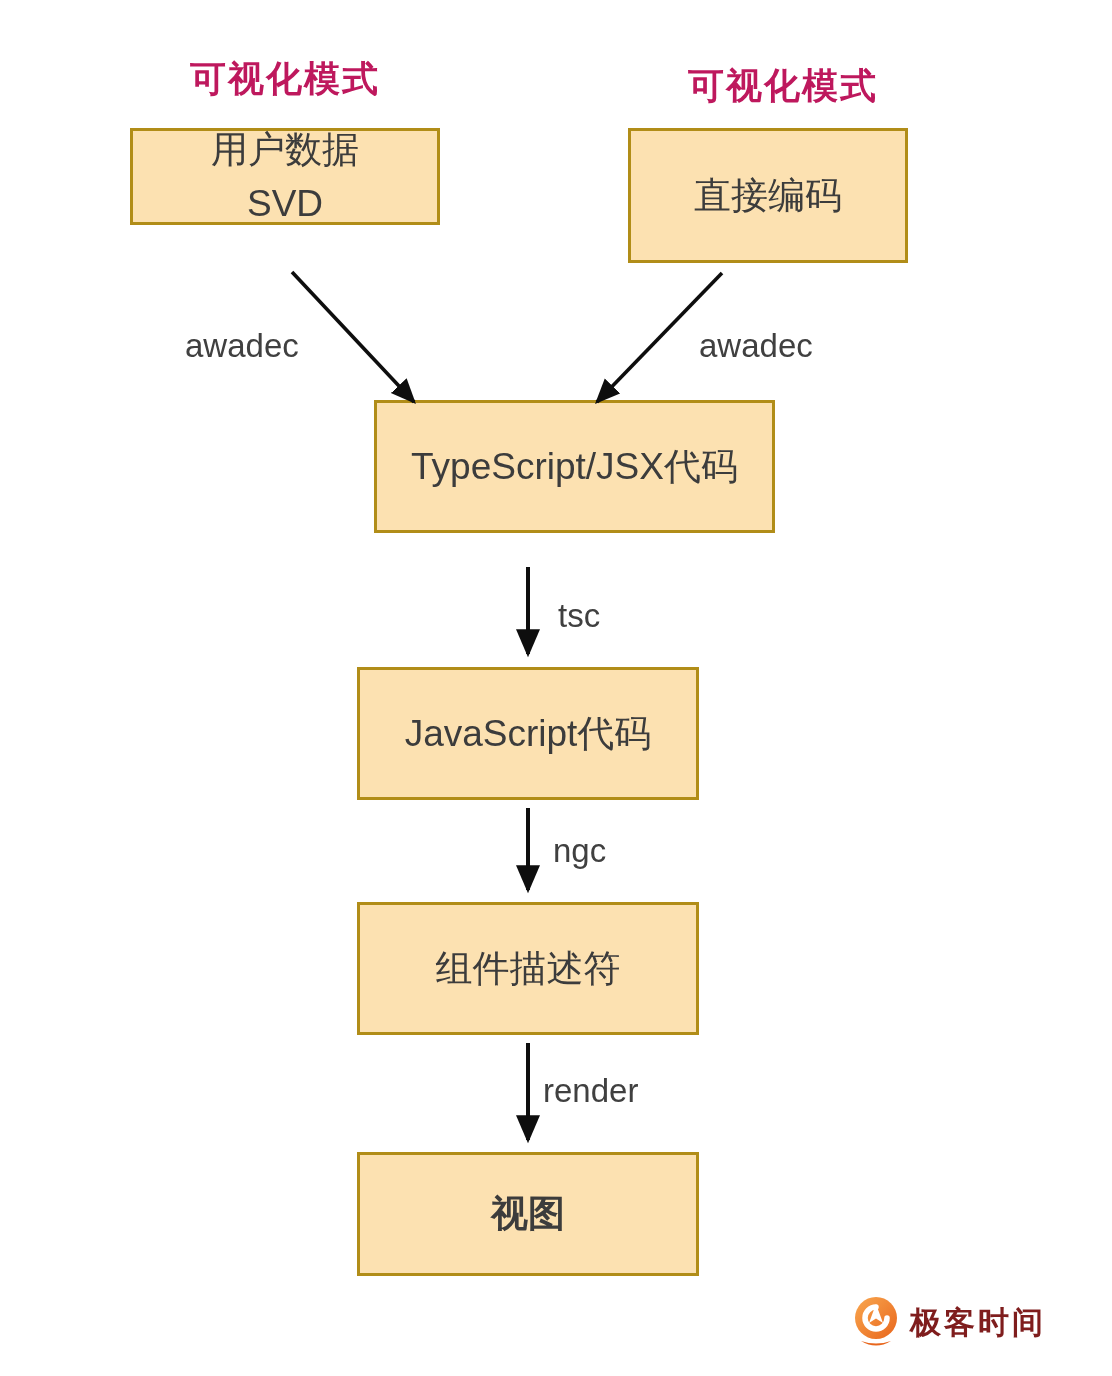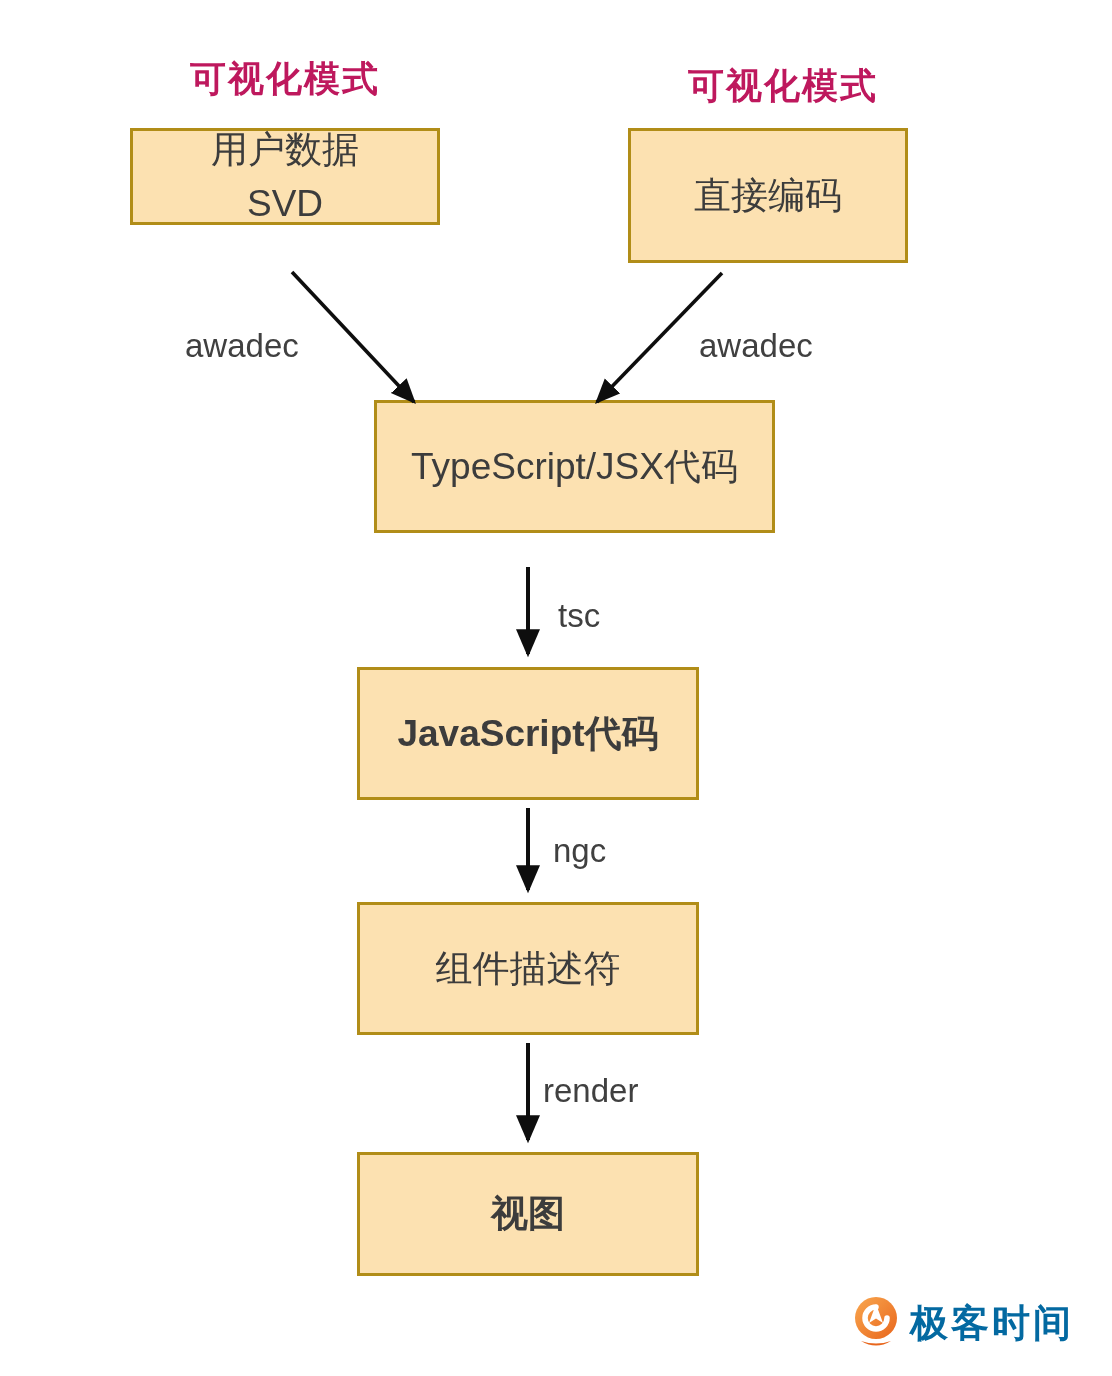--- a/index.html
+++ b/index.html
@@ -58,39 +58,39 @@
     display: flex;
     align-items: center;
     gap: 10px;
   }
   .logo-mark {
     width: 48px;
     height: 54px;
     display: block;
   }
   .logo-text {
-    font-size: 38px;
+    font-size: 31px;
     font-weight: 600;
-    color: #0369a1;
+    color: #7f1d1d;
     letter-spacing: 3px;
   }
 </style>
 </head>
 <body>
 
 <div class="canvas">
 
   <div class="heading" style="left:130px; top:55px;">可视化模式</div>
   <div class="heading" style="left:628px; top:62px;">可视化模式</div>
 
   <div class="node" style="left:130px; top:128px; width:310px; height:97px;">用户数据
 SVD</div>
   <div class="node" style="left:628px; top:128px; width:280px; height:135px;">直接编码</div>
   <div class="node" style="left:327px; top:400px; width:401px; height:133px;margin-left:47px;">TypeScript/JSX代码</div>
-  <div class="node" style="left:357px; top:667px; width:342px; height:133px;font-weight:bold;">JavaScript代码</div>
+  <div class="node" style="left:357px; top:667px; width:342px; height:133px;">JavaScript代码</div>
   <div class="node" style="left:357px; top:902px; width:342px; height:133px;">组件描述符</div>
   <div class="node" style="left:357px; top:1152px; width:342px; height:124px;font-weight:bold;">视图</div>
 
   <div class="edge-label" style="left:185px; top:327px;">awadec</div>
   <div class="edge-label" style="left:699px; top:327px;">awadec</div>
   <div class="edge-label" style="left:558px; top:597px;">tsc</div>
   <div class="edge-label" style="left:553px; top:832px;">ngc</div>
   <div class="edge-label" style="left:543px; top:1072px;text-align:right;">render</div>
 
   <svg class="arrows" viewBox="0 0 1112 1376" xmlns="http://www.w3.org/2000/svg">

